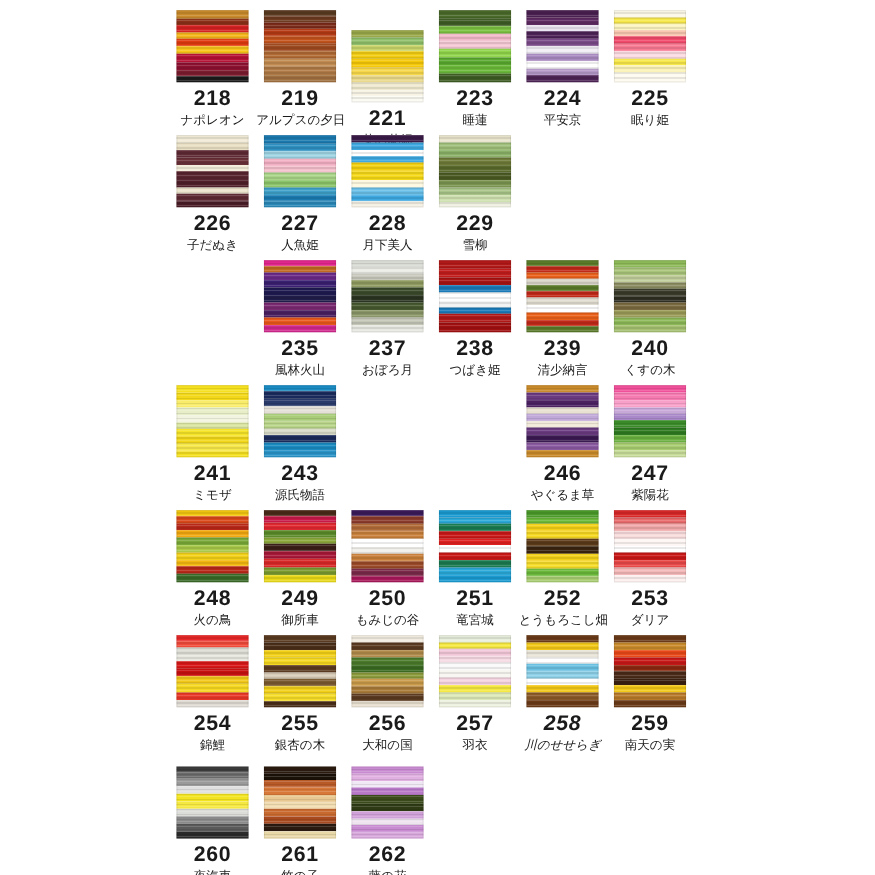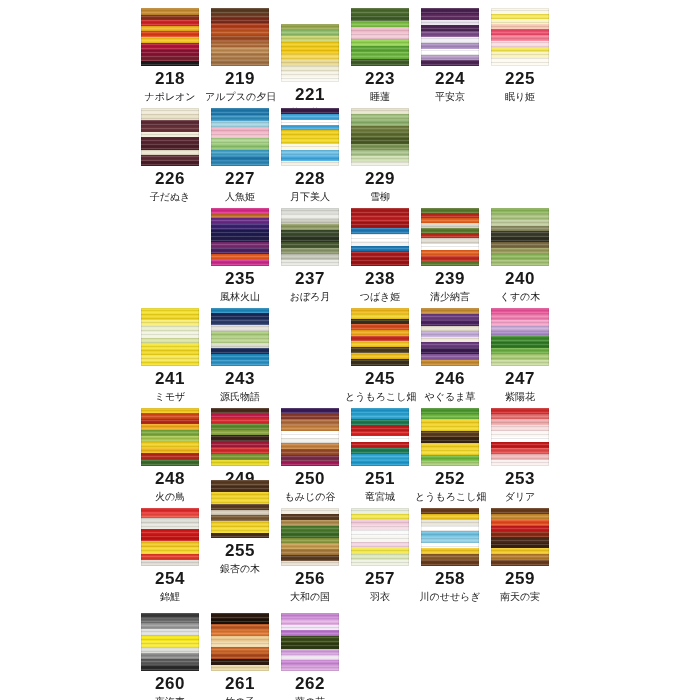--- a/index.html
+++ b/index.html
@@ -349,36 +349,20 @@
         <div class="band" style="background: rgb(168, 204, 120); height: 6px;"></div>
         <div class="band" style="background: rgb(184, 212, 136); height: 6px;"></div>
         <div class="band" style="background: rgb(216, 220, 200); height: 5px;"></div>
         <div class="band" style="background: rgb(26, 42, 90); height: 6px;"></div>
         <div class="band" style="background: rgb(26, 138, 192); height: 6px;"></div>
         <div class="band" style="background: rgb(42, 148, 200); height: 6px;"></div>
       </div>
       <div class="code">243</div>
       <div class="name">源氏物語</div>
     </div>
-    <div class="swatch-cell" style="left: 345px; top: 300px;">
-      <div class="swatch-box">
-        <div class="band" style="background: rgb(242, 184, 16); height: 6px;"></div>
-        <div class="band" style="background: rgb(245, 208, 32); height: 5px;"></div>
-        <div class="band" style="background: rgb(58, 48, 24); height: 5px;"></div>
-        <div class="band" style="background: rgb(216, 72, 24); height: 6px;"></div>
-        <div class="band" style="background: rgb(242, 168, 16); height: 6px;"></div>
-        <div class="band" style="background: rgb(200, 40, 24); height: 5px;"></div>
-        <div class="band" style="background: rgb(245, 200, 24); height: 6px;"></div>
-        <div class="band" style="background: rgb(74, 58, 26); height: 6px;"></div>
-        <div class="band" style="background: rgb(242, 192, 16); height: 6px;"></div>
-        <div class="band" style="background: rgb(58, 48, 24); height: 7px;"></div>
-      </div>
-      <div class="code">245</div>
-      <div class="name">とうもろこし畑</div>
-    </div>
     <div class="swatch-cell" style="left: 415px; top: 300px;">
       <div class="swatch-box">
         <div class="band" style="background: rgb(200, 138, 42); height: 6px;"></div>
         <div class="band" style="background: rgb(106, 58, 128); height: 6px;"></div>
         <div class="band" style="background: rgb(74, 32, 96); height: 6px;"></div>
         <div class="band" style="background: rgb(232, 224, 208); height: 5px;"></div>
         <div class="band" style="background: rgb(192, 168, 216); height: 6px;"></div>
         <div class="band" style="background: rgb(240, 232, 216); height: 5px;"></div>
         <div class="band" style="background: rgb(106, 58, 128); height: 6px;"></div>
         <div class="band" style="background: rgb(58, 26, 80); height: 6px;"></div>
@@ -509,21 +493,21 @@
         <div class="band" style="background: rgb(216, 24, 24); height: 6.21429px;"></div>
         <div class="band" style="background: rgb(200, 16, 16); height: 6.21429px;"></div>
         <div class="band" style="background: rgb(242, 200, 24); height: 6.21429px;"></div>
         <div class="band" style="background: rgb(245, 216, 32); height: 6.21429px;"></div>
         <div class="band" style="background: rgb(232, 56, 40); height: 6.21429px;"></div>
         <div class="band" style="background: rgb(224, 220, 212); height: 6.21429px;"></div>
       </div>
       <div class="code">254</div>
       <div class="name">錦鯉</div>
     </div>
-    <div class="swatch-cell" style="left: 205px; top: 472px;">
+    <div class="swatch-cell" style="left: 205px; top: 500px;">
       <div class="swatch-box">
         <div class="band" style="background: rgb(90, 58, 32); height: 6px;"></div>
         <div class="band" style="background: rgb(74, 46, 24); height: 6px;"></div>
         <div class="band" style="background: rgb(242, 208, 24); height: 6px;"></div>
         <div class="band" style="background: rgb(245, 216, 32); height: 6px;"></div>
         <div class="band" style="background: rgb(90, 58, 32); height: 6px;"></div>
         <div class="band" style="background: rgb(216, 204, 184); height: 5px;"></div>
         <div class="band" style="background: rgb(122, 90, 48); height: 6px;"></div>
         <div class="band" style="background: rgb(242, 208, 24); height: 6px;"></div>
         <div class="band" style="background: rgb(245, 220, 40); height: 6px;"></div>
@@ -557,21 +541,21 @@
         <div class="band" style="background: rgb(251, 250, 250); height: 6.10526px;"></div>
         <div class="band" style="background: rgb(248, 246, 240); height: 5.08772px;"></div>
         <div class="band" style="background: rgb(244, 212, 224); height: 6.10526px;"></div>
         <div class="band" style="background: rgb(245, 232, 64); height: 6.10526px;"></div>
         <div class="band" style="background: rgb(220, 232, 184); height: 6.10526px;"></div>
         <div class="band" style="background: rgb(238, 242, 224); height: 6.10526px;"></div>
       </div>
       <div class="code">257</div>
       <div class="name">羽衣</div>
     </div>
-    <div class="swatch-cell" style="left: 415px; top: 500px;">
+    <div class="swatch-cell" style="left: 415px; top: 500px; font-style: italic;">
       <div class="swatch-box">
         <div class="band" style="background: rgb(106, 58, 24); height: 6px;"></div>
         <div class="band" style="background: rgb(242, 200, 24); height: 6px;"></div>
         <div class="band" style="background: rgb(232, 228, 216); height: 6px;"></div>
         <div class="band" style="background: rgb(255, 255, 255); height: 5px;"></div>
         <div class="band" style="background: rgb(106, 192, 224); height: 6px;"></div>
         <div class="band" style="background: rgb(142, 208, 232); height: 6px;"></div>
         <div class="band" style="background: rgb(255, 255, 255); height: 5px;"></div>
         <div class="band" style="background: rgb(242, 200, 24); height: 6px;"></div>
         <div class="band" style="background: rgb(138, 90, 40); height: 6px;"></div>

